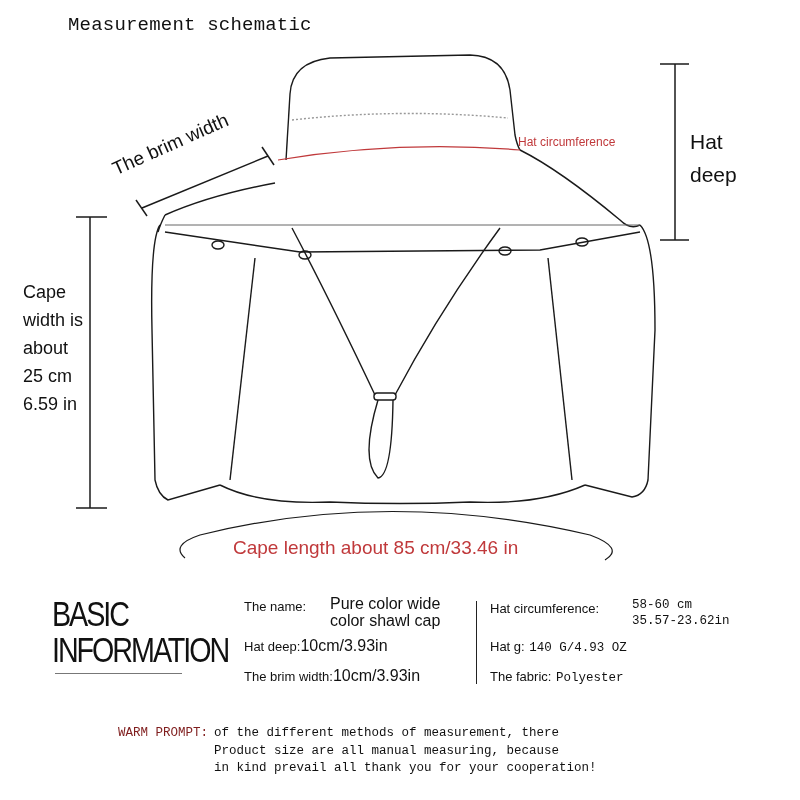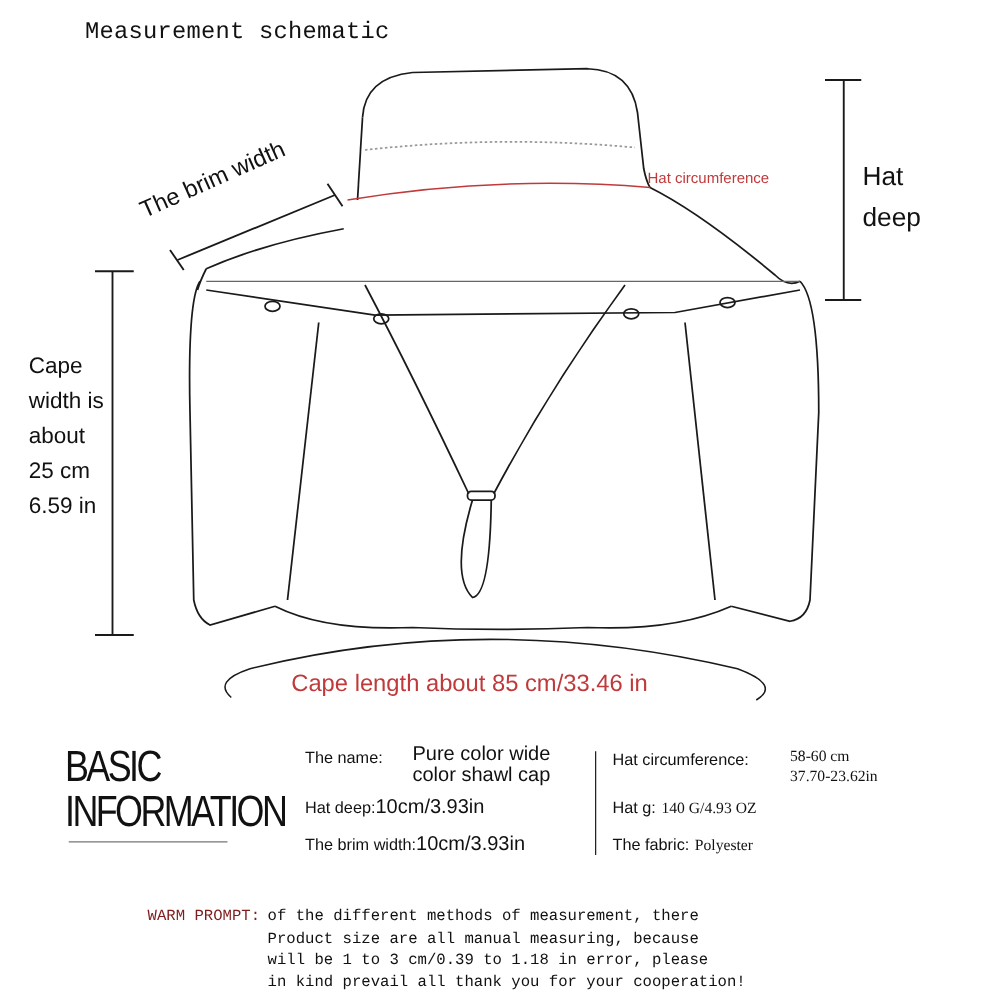--- a/index.html
+++ b/index.html
@@ -11,21 +11,21 @@
   .brim-label { left: 118px; top: 158px; font-size: 19px; transform: rotate(-24deg); transform-origin: left bottom; }
   .hat-circ-label { left: 518px; top: 135px; font-size: 12px; }
   .hat-deep-label { left: 690px; top: 125px; font-size: 21px; line-height: 33px; }
   .cape-width-label { left: 23px; top: 278px; font-size: 18px; line-height: 28px; }
   .cape-length-label { left: 233px; top: 537px; font-size: 19px; }
   .basic-heading { left: 52px; top: 596px; font-size: 35px; line-height: 36px; letter-spacing: -2.5px; transform: scaleX(0.82); transform-origin: left top; font-weight: normal; }
   .basic-underline { left: 55px; top: 673px; width: 127px; height: 1px; background: #777; }
   .info-row { position: absolute; white-space: nowrap; }
   .k { font-size: 13px; }
   .v { font-size: 16px; text-align: right; }
-  .vsmall { font-family: Liberation Serif, serif; font-size: 12.5px; }
+  .vsmall { font-family: Liberation Mono, monospace; font-size: 12.5px; }
   .divider { left: 476px; top: 601px; width: 1px; height: 83px; background: #222; }
   .warm-label { color: #7f1d1d; }
 </style>
 </head>
 <body>
 
 <div class="abs title mono">Measurement schematic</div>
 
 <svg class="abs" style="left:0;top:0" width="800" height="800">
   <g fill="none" stroke="#1a1a1a" stroke-width="1.4">
@@ -119,35 +119,34 @@
 </div>
 
 <div class="abs divider"></div>
 
 <div class="abs" style="left:490px;top:597px;width:300px;height:95px;">
   <div class="info-row" style="left:0;top:2px;">
     <span class="k">Hat circumference:</span>
   </div>
   <div class="info-row" style="left:142px;top:0;line-height:16px;">
     <div class="vsmall">58-60 cm</div>
-    <div class="vsmall">37.70-23.62in</div>
+    <div class="vsmall">35.57-23.62in</div>
   </div>
   <div class="info-row" style="left:0;top:40px;">
     <span class="k">Hat g:</span>
     <span class="vsmall">140 G/4.93 OZ</span>
   </div>
   <div class="info-row" style="left:0;top:70px;">
     <span class="k">The fabric:</span>
     <span class="vsmall">Polyester</span>
   </div>
 </div>
 
 <div class="abs mono" style="left:118px;top:725px;font-size:12.5px;line-height:17.5px;">
   <div style="display:flex;">
     <span class="warm-label" style="white-space:pre;">WARM PROMPT:</span>
     <div style="margin-left:6px;">
       <div>of the different methods of measurement, there</div>
       <div>Product size are all manual measuring, because</div>
-      <div>will be 1 to 3 cm/0.39 to 1.18 in error, please</div>
       <div>in kind prevail all thank you for your cooperation!</div>
     </div>
   </div>
 </div>
 
 </body></html>

